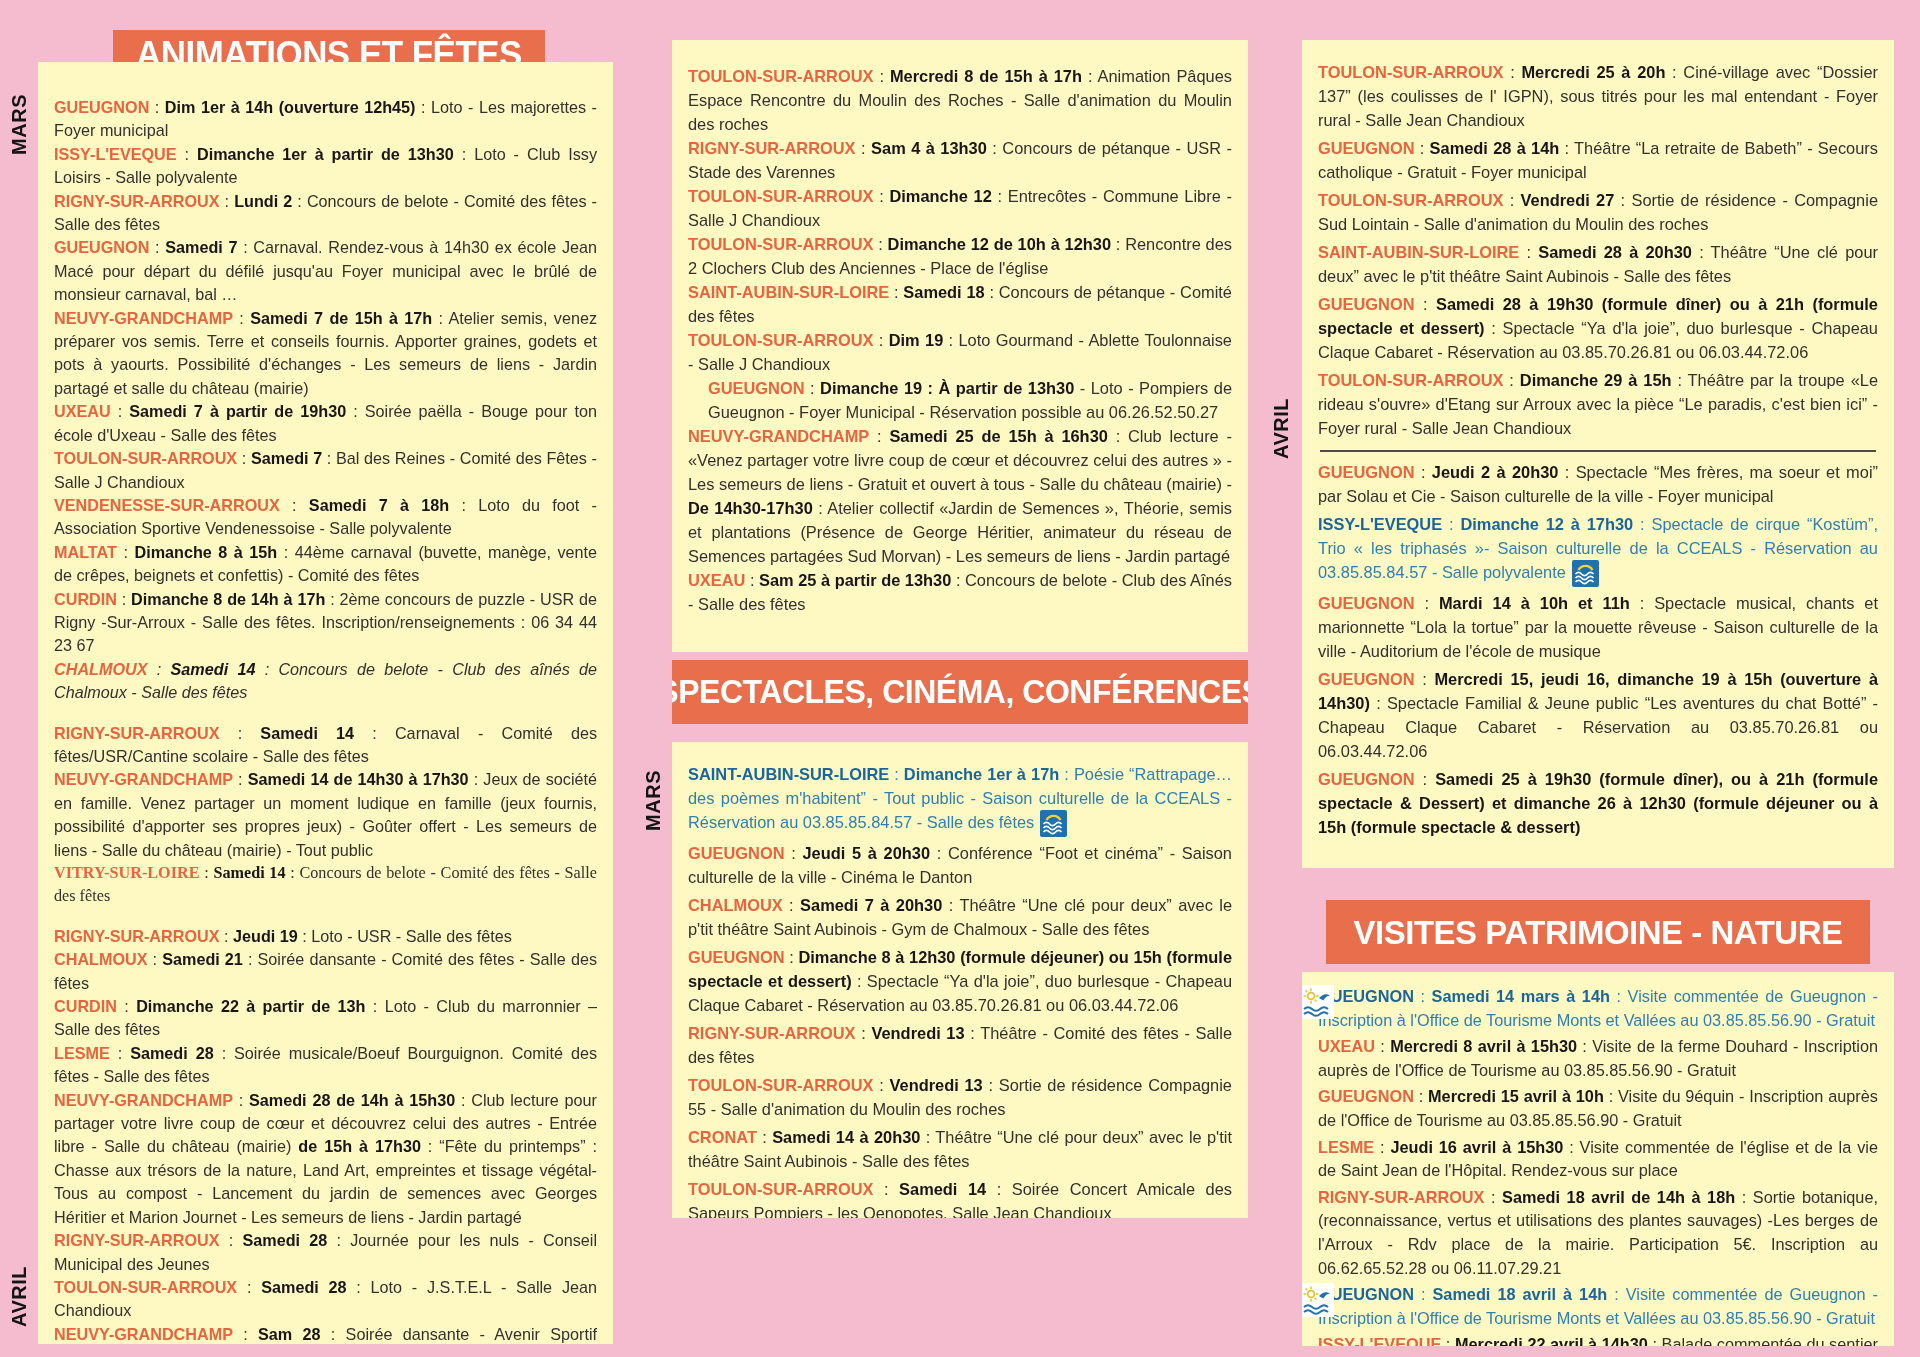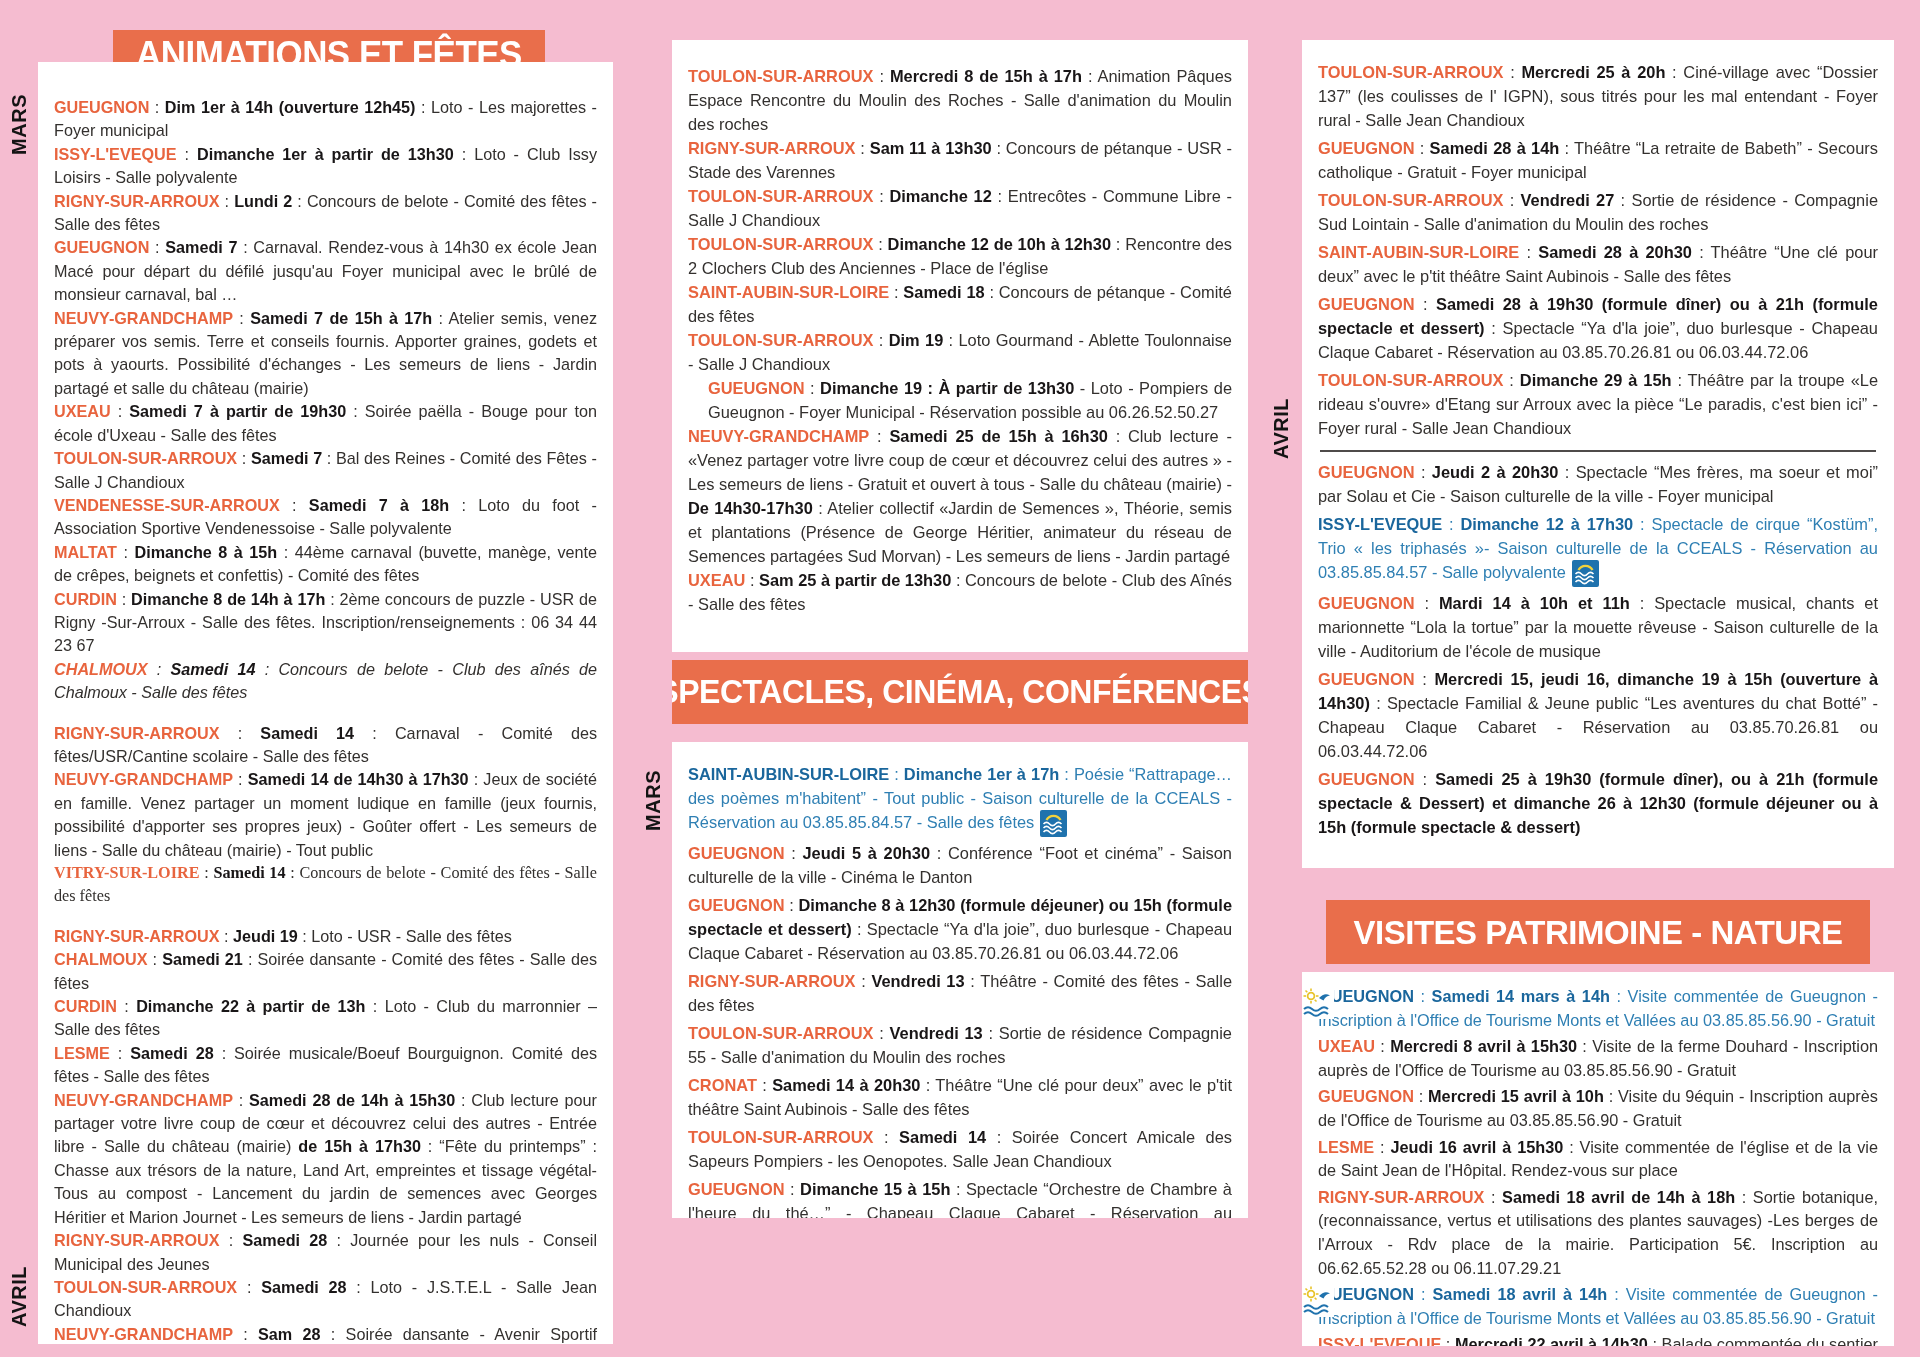--- a/index.html
+++ b/index.html
@@ -1,18 +1,18 @@
 <!DOCTYPE html>
 <html><head>
 <meta charset="utf-8">
 <style>
   html,body{margin:0;padding:0;}
   #page{position:relative;width:1920px;height:1357px;background:#f5bcd0;overflow:hidden;
         font-family:"Liberation Sans",sans-serif;}
-  .card{position:absolute;background:#ffffff;overflow:hidden;box-sizing:border-box;
+  .card{position:absolute;background:#fef9c3;overflow:hidden;box-sizing:border-box;
         text-align:justify;color:#33302e;}
   .banner{position:absolute;background:#e96e4b;display:flex;align-items:center;justify-content:center;overflow:hidden;}
   .banner-text{color:#ffffff;font-weight:bold;letter-spacing:-0.5px;white-space:nowrap;
         display:inline-block;transform:scaleX(0.97);}
   .entry{margin:0;padding:0;}
   .town{font-weight:bold;color:#e8643e;}
   .b{font-weight:bold;color:#191617;}
   .t{color:#33302e;}
   .entry.blue .town{color:#1a669c;}
   .entry.blue .b{color:#1a669c;}
@@ -51,41 +51,42 @@
       <p class="entry" style="margin-bottom: 0px;"><span class="town">CURDIN</span><span class="t"> : </span><span class="b">Dimanche 22 à partir de 13h</span><span class="t"> : Loto - Club du marronnier – Salle des fêtes</span></p>
       <p class="entry" style="margin-bottom: 0px;"><span class="town">LESME</span><span class="t"> : </span><span class="b">Samedi 28</span><span class="t"> : Soirée musicale/Boeuf Bourguignon. Comité des fêtes - Salle des fêtes</span></p>
       <p class="entry" style="margin-bottom: 0px;"><span class="town">NEUVY-GRANDCHAMP</span><span class="t"> : </span><span class="b">Samedi 28 de 14h à 15h30</span><span class="t"> : Club lecture pour partager votre livre coup de cœur et découvrez celui des autres  - Entrée libre - Salle du château (mairie) </span><span class="b">de 15h à 17h30</span><span class="t"> : “Fête du printemps” : Chasse aux trésors de la nature, Land Art, empreintes et tissage végétal- Tous au compost  - Lancement du jardin de semences avec Georges Héritier et Marion Journet - Les semeurs de liens - Jardin partagé</span></p>
       <p class="entry" style="margin-bottom: 0px;"><span class="town">RIGNY-SUR-ARROUX</span><span class="t"> : </span><span class="b">Samedi 28</span><span class="t"> :  Journée pour les nuls - Conseil Municipal des Jeunes</span></p>
       <p class="entry" style="margin-bottom: 0px;"><span class="town">TOULON-SUR-ARROUX</span><span class="t"> : </span><span class="b">Samedi 28</span><span class="t"> : Loto - J.S.T.E.L - Salle Jean Chandioux</span></p>
       <p class="entry" style="margin-bottom: 0px;"><span class="town">NEUVY-GRANDCHAMP</span><span class="t"> : </span><span class="b">Sam 28</span><span class="t"> : Soirée dansante - Avenir Sportif Neuvyssois - Salle des fêtes</span></p>
       <p class="entry" style="margin-bottom: 0px;"><span class="town">GRURY</span><span class="t"> : </span><span class="b">Dim 29</span><span class="t"> : Loto - Foyer rural; Club Amitiés Loisirs et la Boule Joyeuse - Salle polyvalente</span></p>
     </div>
     <div class="card" style="left: 672px; top: 40px; width: 576px; height: 612px; padding: 24px 16px 8px; font-size: 16.4px; line-height: 24px;">
       <p class="entry" style="margin-bottom: 0px;"><span class="town">TOULON-SUR-ARROUX</span><span class="t"> : </span><span class="b">Mercredi 8 de 15h à 17h</span><span class="t"> : Animation Pâques Espace Rencontre du Moulin des Roches -  Salle d'animation du Moulin des roches</span></p>
-      <p class="entry" style="margin-bottom: 0px;"><span class="town">RIGNY-SUR-ARROUX</span><span class="t"> : </span><span class="b">Sam 11 à 13h30</span><span class="t"> : Concours de pétanque - USR - Stade des Varennes</span></p>
+      <p class="entry" style="margin-bottom: 0px;"><span class="town">RIGNY-SUR-ARROUX</span><span class="t"> : </span><span class="b">Sam 4 à 13h30</span><span class="t"> : Concours de pétanque - USR - Stade des Varennes</span></p>
       <p class="entry" style="margin-bottom: 0px;"><span class="town">TOULON-SUR-ARROUX</span><span class="t"> : </span><span class="b">Dimanche 12</span><span class="t"> : Entrecôtes - Commune Libre - Salle J Chandioux</span></p>
       <p class="entry" style="margin-bottom: 0px;"><span class="town">TOULON-SUR-ARROUX</span><span class="t"> : </span><span class="b">Dimanche 12 de 10h à 12h30</span><span class="t"> : Rencontre des 2 Clochers Club des Anciennes - Place de l'église</span></p>
       <p class="entry" style="margin-bottom: 0px;"><span class="town">SAINT-AUBIN-SUR-LOIRE</span><span class="t"> : </span><span class="b">Samedi 18</span><span class="t"> : Concours de pétanque - Comité des fêtes</span></p>
       <p class="entry" style="margin-bottom: 0px;"><span class="town">TOULON-SUR-ARROUX</span><span class="t"> : </span><span class="b">Dim 19</span><span class="t"> : Loto Gourmand - Ablette Toulonnaise - Salle J Chandioux</span></p>
       <p class="entry" style="margin-bottom: 0px; margin-left: 20px;"><span class="town">GUEUGNON</span><span class="t"> : </span><span class="b">Dimanche 19 : À partir de 13h30</span><span class="t"> - Loto - Pompiers de Gueugnon - Foyer Municipal - Réservation possible au 06.26.52.50.27</span></p>
       <p class="entry" style="margin-bottom: 0px;"><span class="town">NEUVY-GRANDCHAMP</span><span class="t"> : </span><span class="b">Samedi 25 de 15h à 16h30</span><span class="t"> : Club lecture - «Venez partager votre livre coup de cœur et découvrez celui des autres » - Les semeurs de liens - Gratuit et ouvert à tous - Salle du château (mairie) - </span><span class="b">De 14h30-17h30</span><span class="t"> : Atelier collectif «Jardin de Semences », Théorie, semis et plantations (Présence de George Héritier, animateur du réseau de Semences partagées Sud Morvan) - Les semeurs de liens - Jardin partagé</span></p>
       <p class="entry" style="margin-bottom: 0px;"><span class="town">UXEAU</span><span class="t"> : </span><span class="b">Sam 25 à partir de 13h30</span><span class="t"> : Concours de belote - Club des Aînés - Salle des fêtes</span></p>
     </div>
     <div class="banner" style="left: 672px; top: 660px; width: 576px; height: 64px;">
       <span class="banner-text" style="font-size: 33px;">SPECTACLES, CINÉMA, CONFÉRENCES</span>
     </div>
     <div class="card" style="left: 672px; top: 742px; width: 576px; height: 476px; padding: 20px 16px 8px; font-size: 16.4px; line-height: 24px;">
       <p class="entry blue" style="margin-bottom: 4px;"><span class="town">SAINT-AUBIN-SUR-LOIRE</span><span class="t"> : </span><span class="b">Dimanche 1er à 17h</span><span class="t"> : Poésie “Rattrapage…des poèmes m'habitent” - Tout public - Saison culturelle de la CCEALS - Réservation au 03.85.85.84.57 - Salle des fêtes</span><span class="cicon"><svg width="27" height="27" viewBox="0 0 27 27" aria-hidden="true">
             <rect width="27" height="27" rx="2" fill="#1f72ad"></rect>
             <path d="M6.5 10 C 9.5 4.5, 17.5 4.5, 20.5 10" stroke="#f2d23c" stroke-width="2.4" fill="none"></path>
             <path d="M3.5 14 q3 -3.2 6 0 t6 0 t6 0" stroke="#ffffff" stroke-width="1.6" fill="none"></path>
             <path d="M3.5 18 q3 -3.2 6 0 t6 0 t6 0" stroke="#ffffff" stroke-width="1.6" fill="none"></path>
             <path d="M3.5 22 q3 -3.2 6 0 t6 0 t6 0" stroke="#ffffff" stroke-width="1.6" fill="none"></path>
           </svg></span></p>
       <p class="entry" style="margin-bottom: 4px;"><span class="town">GUEUGNON</span><span class="t"> : </span><span class="b">Jeudi 5 à 20h30</span><span class="t"> : Conférence “Foot et cinéma” - Saison culturelle de la ville - Cinéma le Danton</span></p>
+      <p class="entry" style="margin-bottom: 4px;"><span class="town">CHALMOUX</span><span class="t"> : </span><span class="b">Samedi 7 à 20h30</span><span class="t"> : Théâtre “Une clé pour deux” avec le p'tit théâtre Saint Aubinois - Gym de Chalmoux - Salle des fêtes</span></p>
       <p class="entry" style="margin-bottom: 4px;"><span class="town">GUEUGNON</span><span class="t"> : </span><span class="b">Dimanche 8 à 12h30 (formule déjeuner) ou 15h (formule spectacle et dessert)</span><span class="t"> : Spectacle “Ya d'la joie”, duo burlesque - Chapeau Claque Cabaret - Réservation au 03.85.70.26.81 ou 06.03.44.72.06</span></p>
       <p class="entry" style="margin-bottom: 4px;"><span class="town">RIGNY-SUR-ARROUX</span><span class="t"> : </span><span class="b">Vendredi 13</span><span class="t"> : Théâtre - Comité des fêtes - Salle des fêtes</span></p>
       <p class="entry" style="margin-bottom: 4px;"><span class="town">TOULON-SUR-ARROUX</span><span class="t"> : </span><span class="b">Vendredi 13</span><span class="t"> : Sortie de résidence Compagnie 55 - Salle d'animation du Moulin des roches</span></p>
       <p class="entry" style="margin-bottom: 4px;"><span class="town">CRONAT</span><span class="t"> : </span><span class="b">Samedi 14 à 20h30</span><span class="t"> : Théâtre “Une clé pour deux” avec le p'tit théâtre Saint Aubinois - Salle des fêtes</span></p>
       <p class="entry" style="margin-bottom: 4px;"><span class="town">TOULON-SUR-ARROUX</span><span class="t"> : </span><span class="b">Samedi 14</span><span class="t"> : Soirée Concert Amicale des Sapeurs Pompiers - les Oenopotes. Salle Jean Chandioux</span></p>
       <p class="entry" style="margin-bottom: 4px;"><span class="town">GUEUGNON</span><span class="t"> : </span><span class="b">Dimanche 15 à 15h</span><span class="t"> : Spectacle “Orchestre de Chambre à l'heure du thé…” - Chapeau Claque Cabaret - Réservation au 03.85.70.26.81 ou 06.03.44.72.06.</span></p>
       <p class="entry" style="margin-bottom: 4px;"><span class="town">GUEUGNON</span><span class="t"> : </span><span class="b">Samedi 21 à 19h30 (formule dîner) ou 21h (formule spectacle et dessert)  et dimanche 22 à 12h30 (formule déjeuner) ou 15h (formule spectacle et dessert)</span></p>
     </div>
     <div class="card" style="left: 1302px; top: 40px; width: 592px; height: 828px; padding: 20px 16px 8px; font-size: 16.4px; line-height: 24px;">
       <p class="entry" style="margin-bottom: 4px;"><span class="town">TOULON-SUR-ARROUX</span><span class="t"> : </span><span class="b">Mercredi 25 à 20h</span><span class="t"> : Ciné-village avec “Dossier 137” (les coulisses de l' IGPN), sous titrés pour les mal entendant - Foyer rural - Salle Jean Chandioux</span></p>

